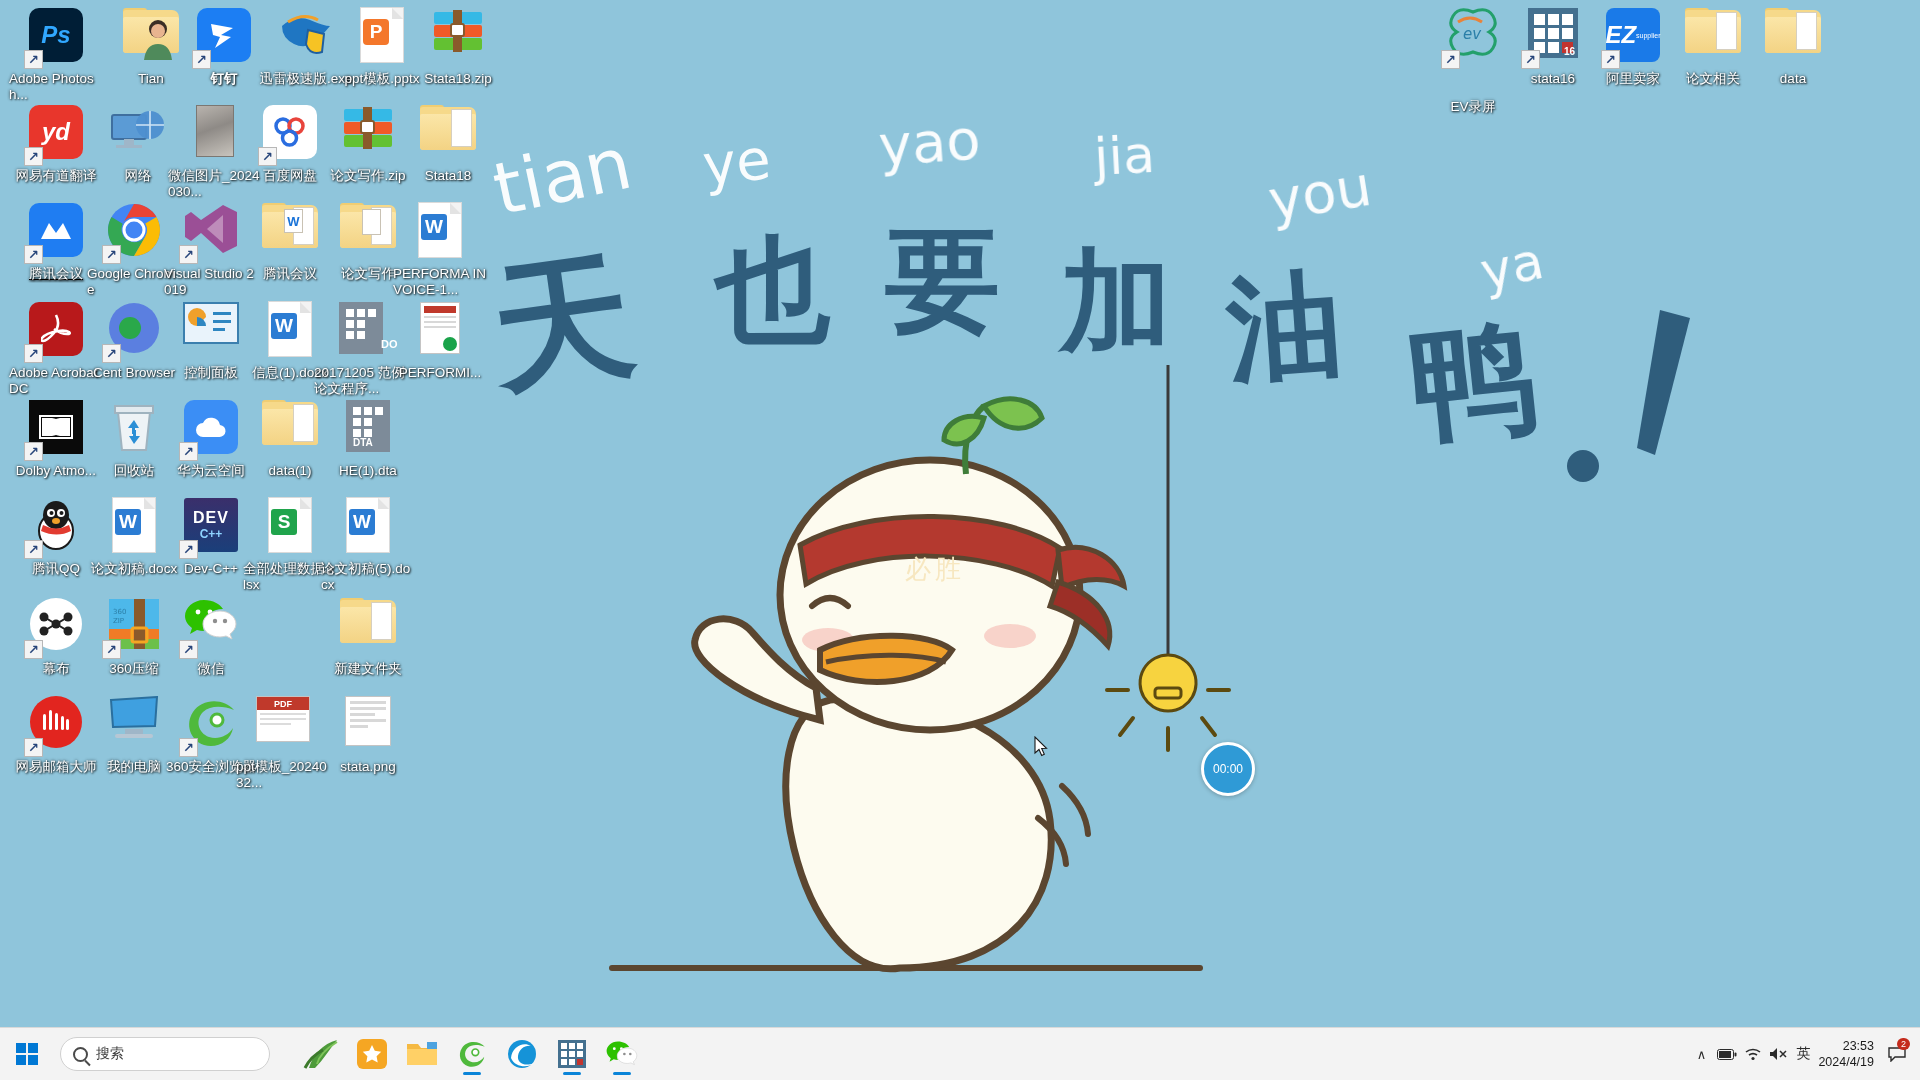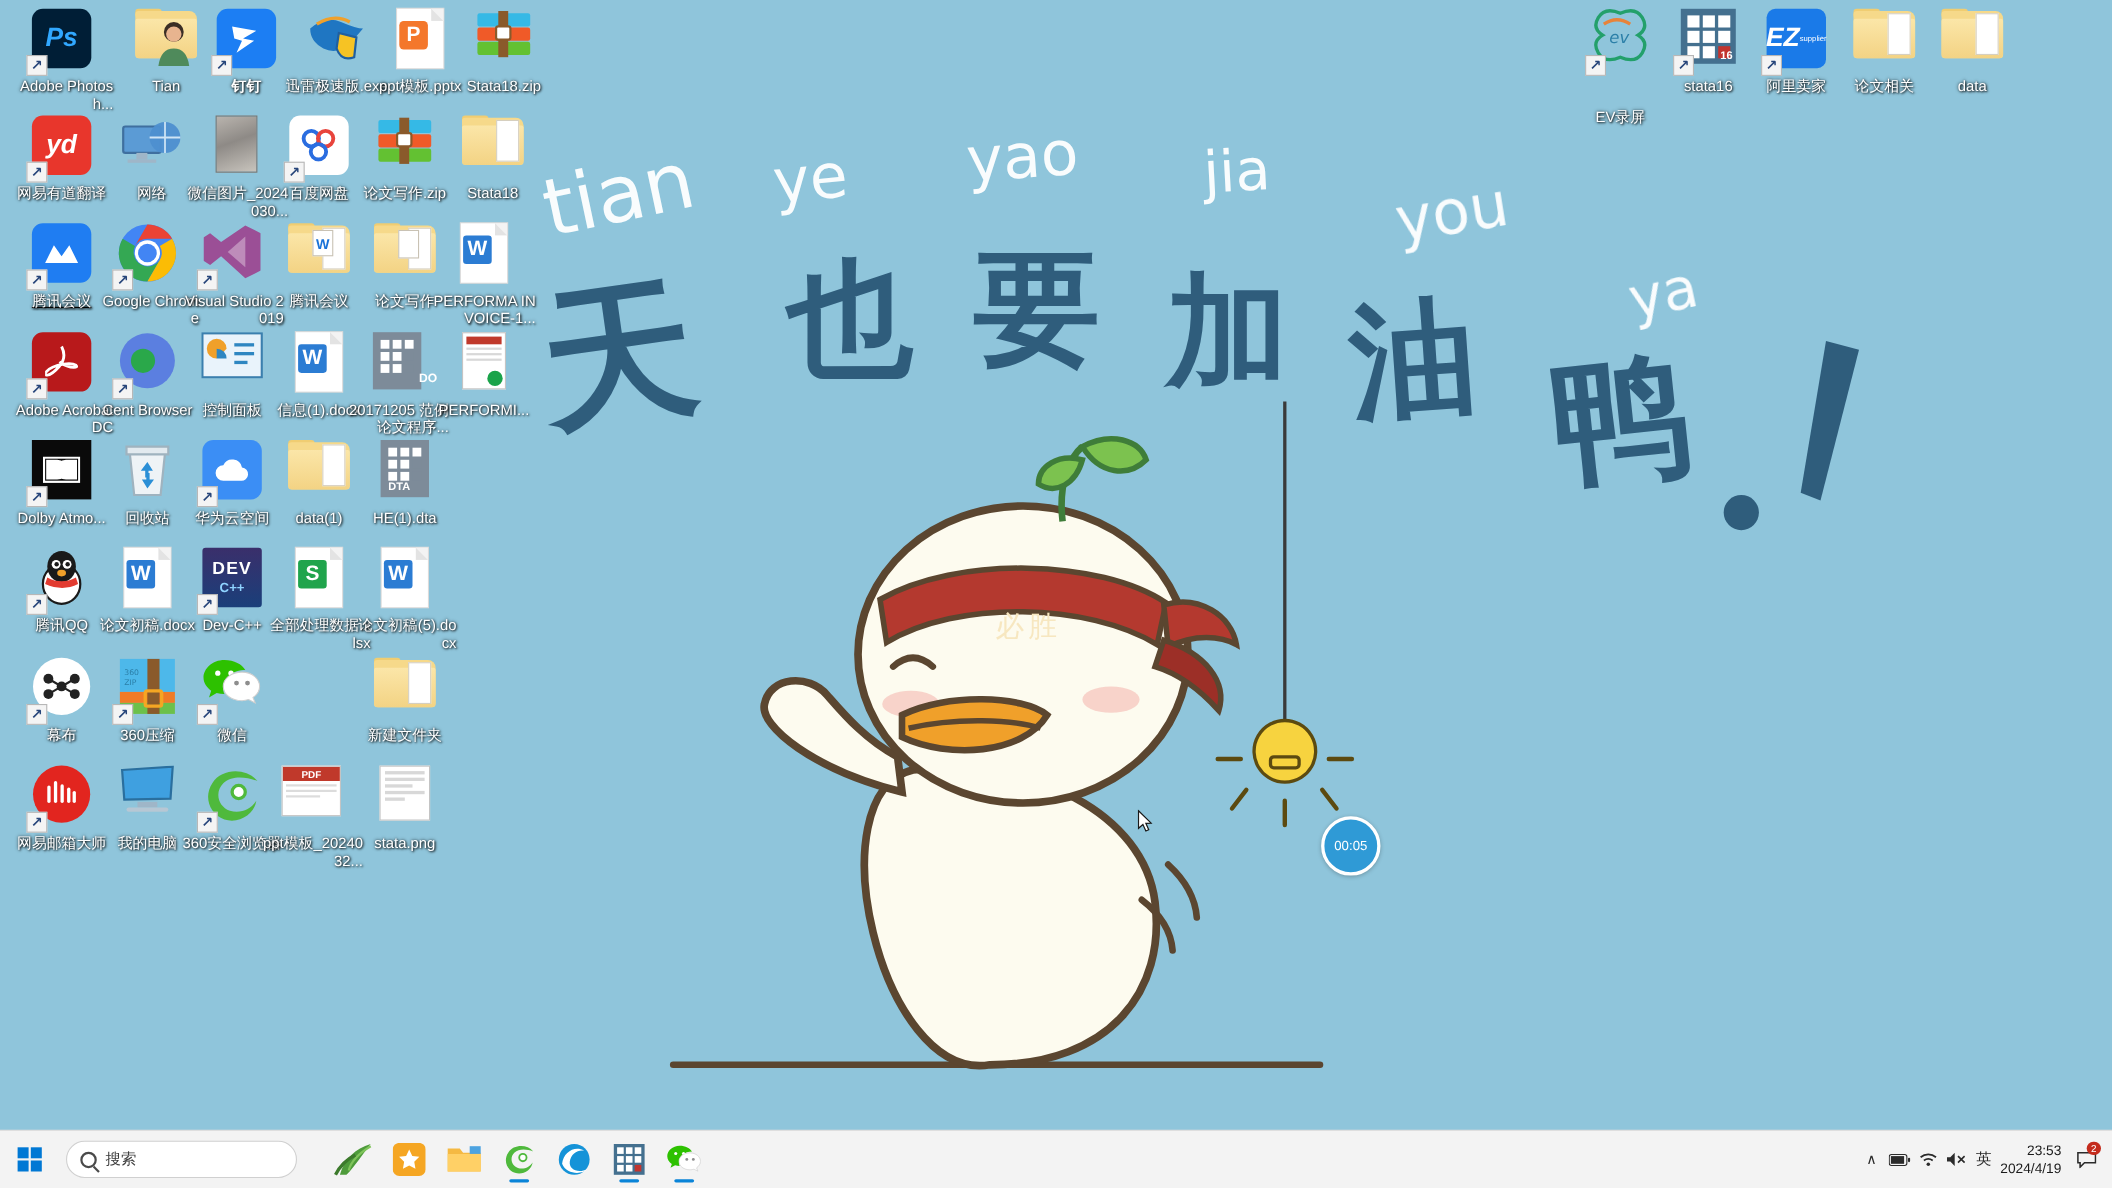--- a/index.html
+++ b/index.html
@@ -25,21 +25,21 @@
   }
   .desk-icon .glyph {
     width:60px; height:60px; position:relative;
     display:flex; align-items:flex-start; justify-content:center;
   }
   .desk-icon .label {
     margin-top:3px;
     color:#ffffff;
     font-size:13.5px;
     line-height:15.5px;
-    text-align:right;
+    text-align:left;
     text-shadow:0 0 3px rgba(0,0,0,.85), 1px 1px 2px rgba(0,0,0,.8);
     word-break:break-all;
     max-width:94px;
   }
   .shortcut-arrow {
     position:absolute; left:-2px; bottom:-1px;
     width:19px; height:19px; background:#f4f4f4;
     border:1px solid #b7b7b7;
     display:flex; align-items:center; justify-content:center;
     font-size:13px; color:#27457a; line-height:1;
@@ -779,21 +779,21 @@
           <div class="front"></div>
           <div class="paper"></div>
         </div>
     </div>
     <div class="label">data</div>
   </div>
 
 </div>
 
 <div id="timer-bubble">
-  <span>00:05</span>
+  <span>00:00</span>
 </div>
 
 <svg id="cursor" viewBox="0 0 14 21">
   <path d="M1 1 L1 17 L5 13.5 L7.7 19.5 L10.3 18.3 L7.7 12.5 L12.5 12.3 Z" fill="#ffffff" stroke="#1a1a1a" stroke-width="1.1"></path>
 </svg>
 
 <div id="taskbar">
 
   <div id="start-btn">
     <div class="winlogo">

